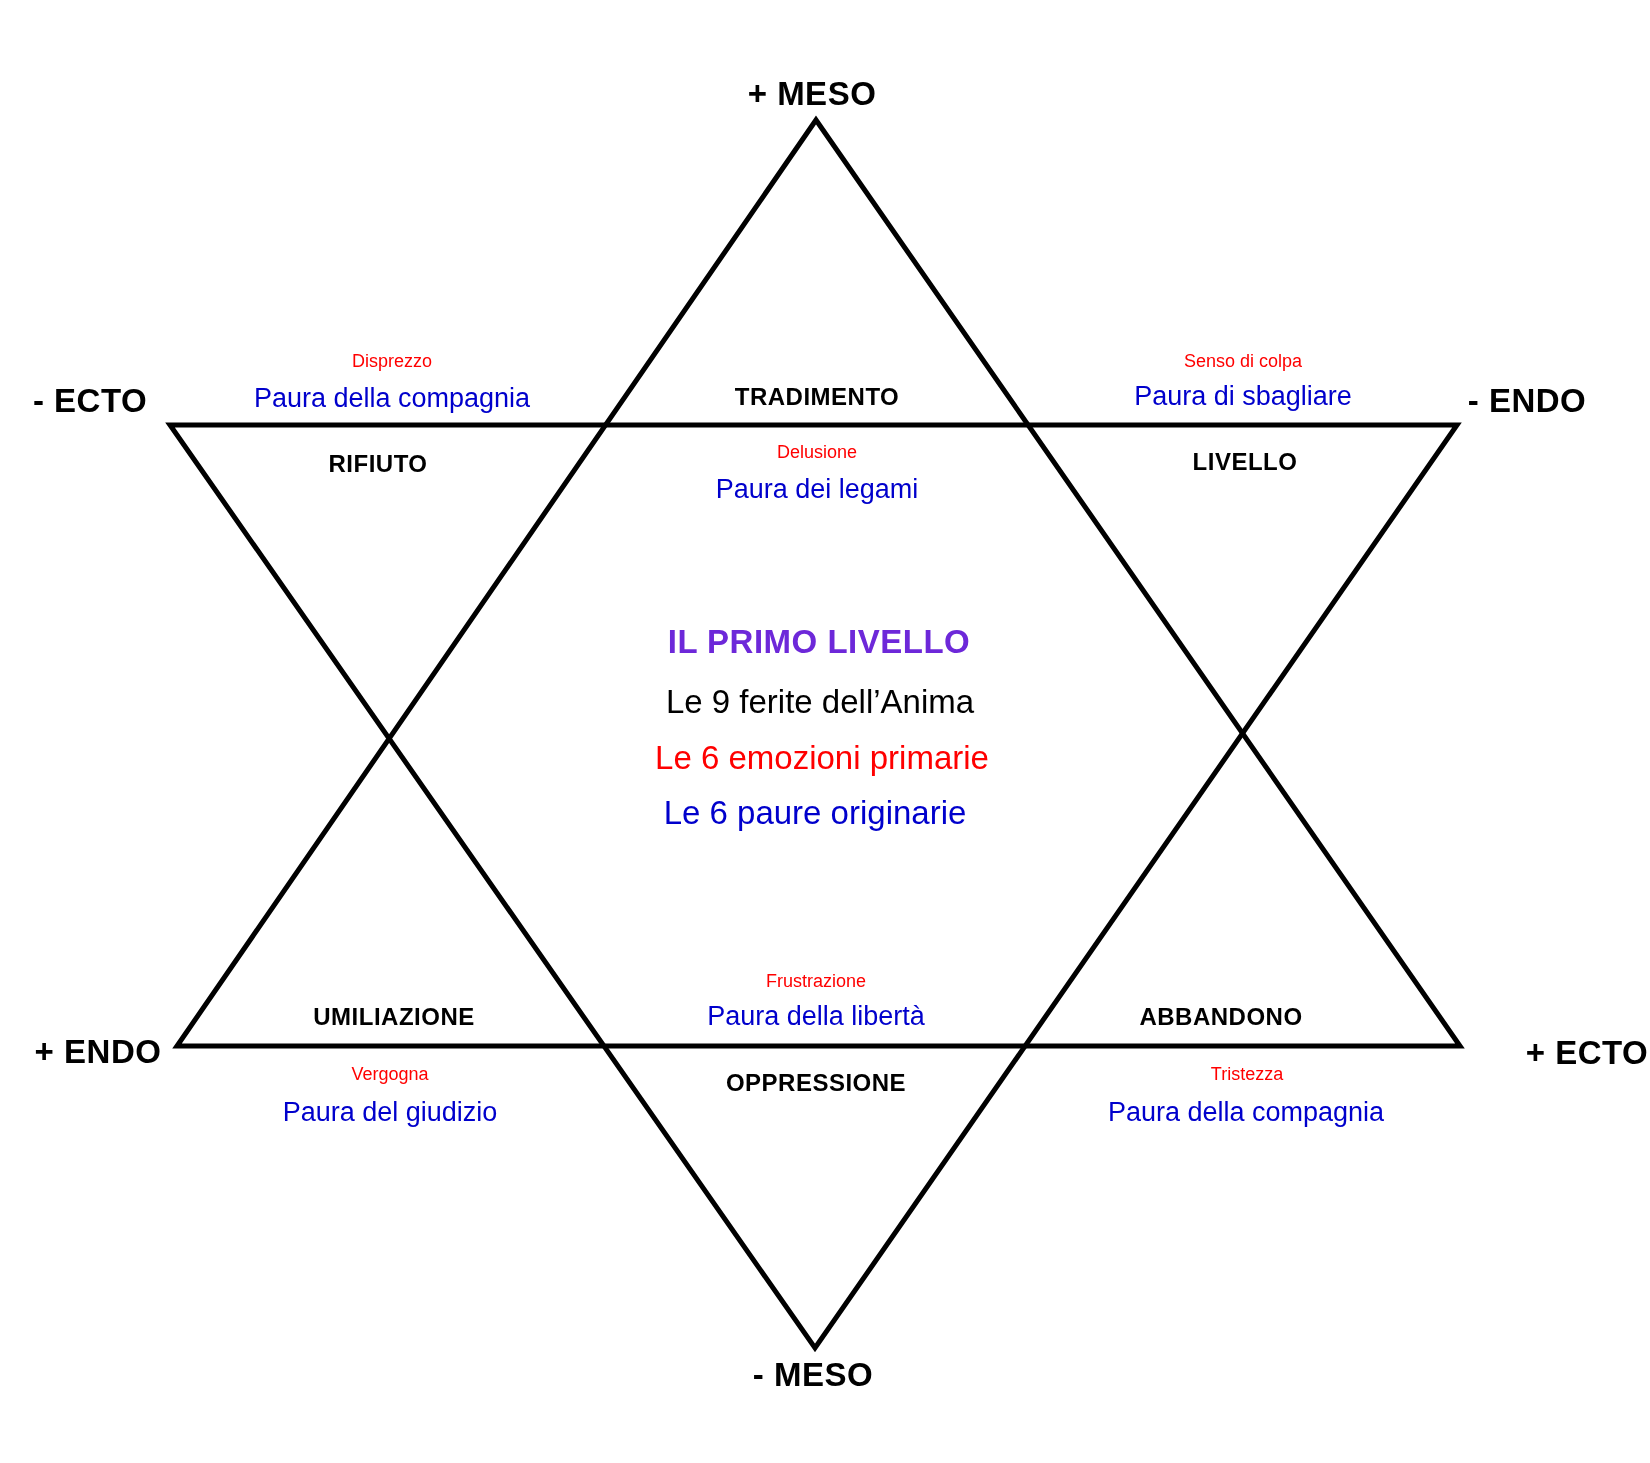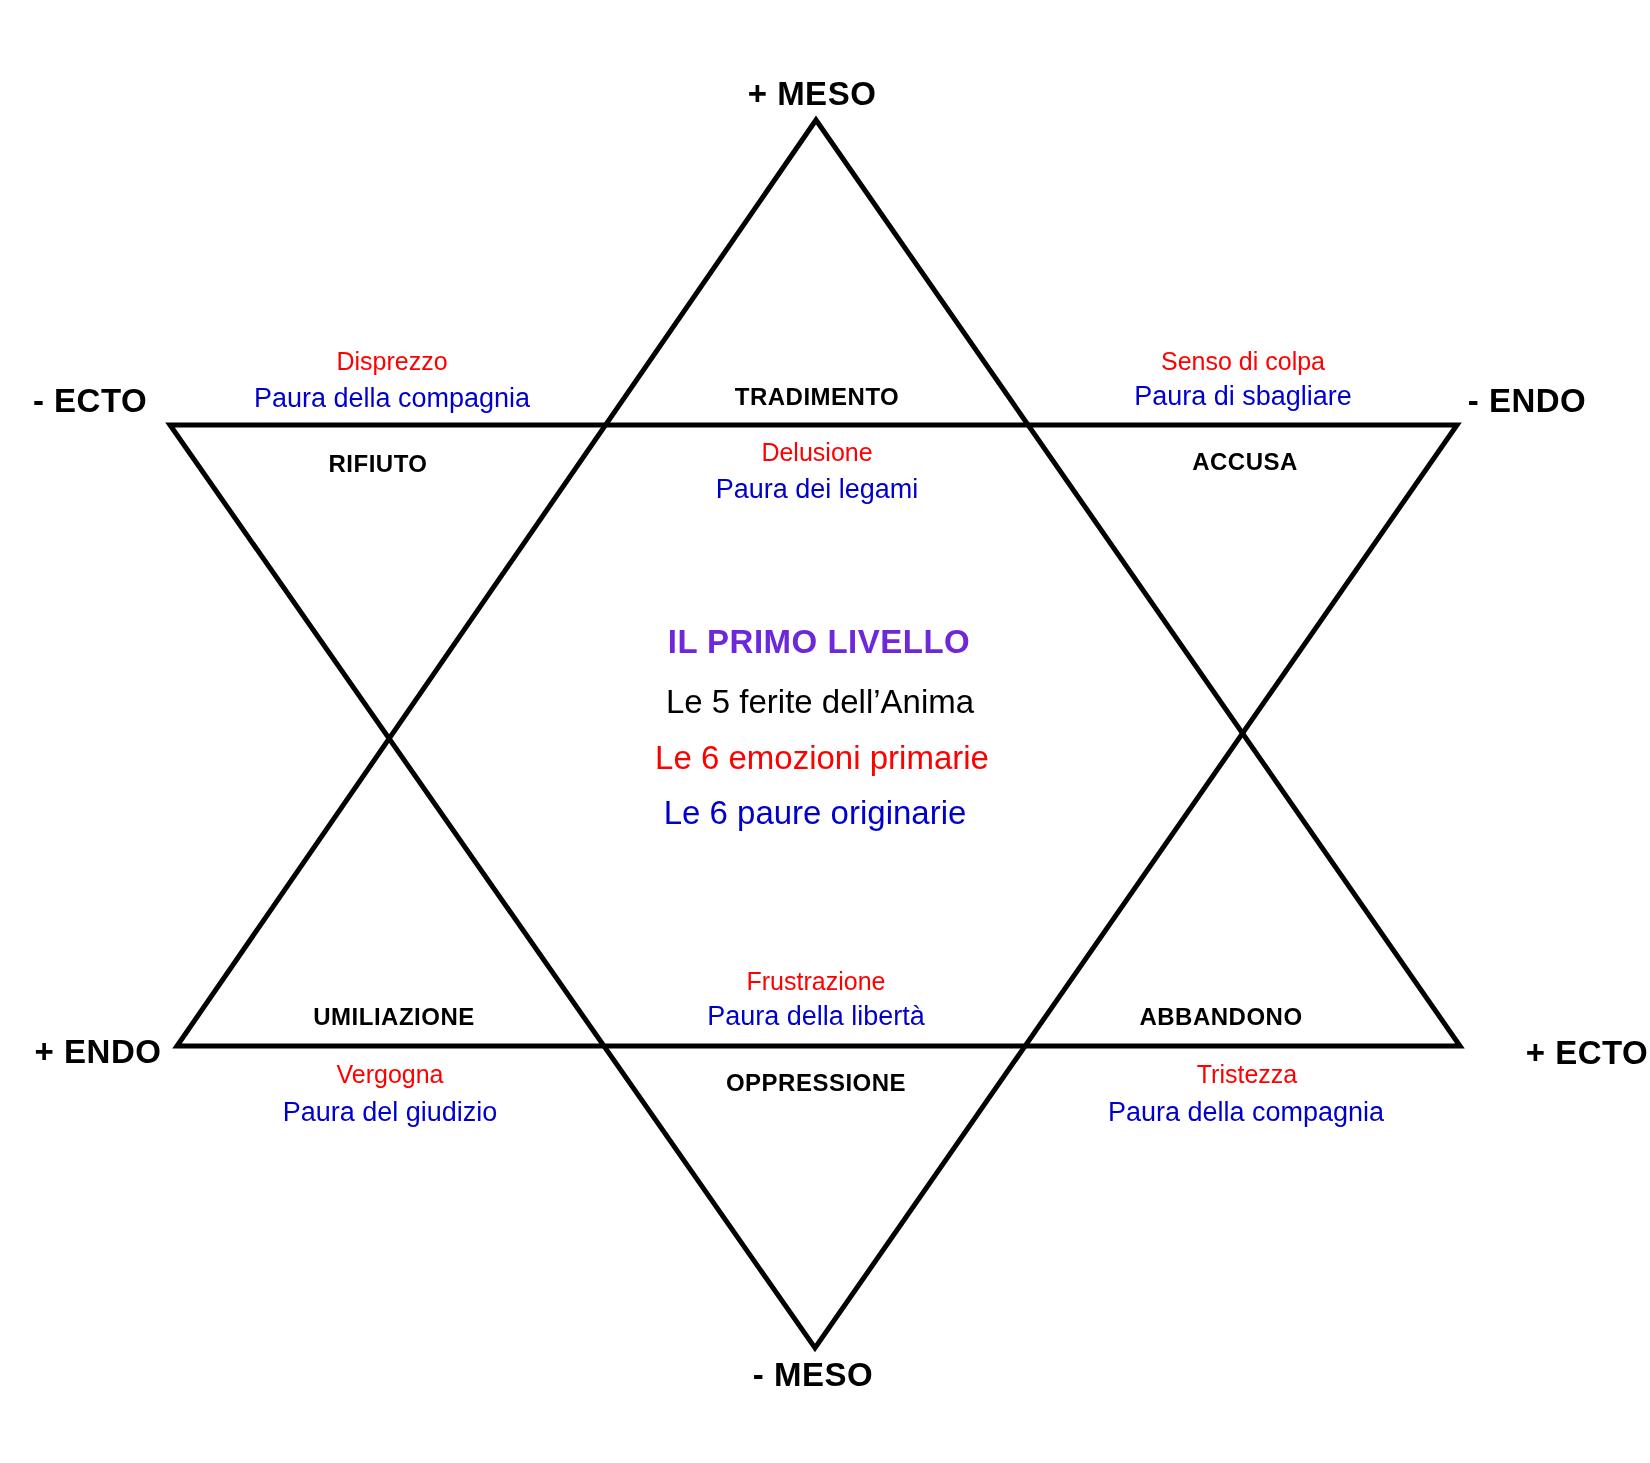--- a/index.html
+++ b/index.html
@@ -32,21 +32,21 @@
     color: #000000;
     letter-spacing: 0.5px;
   }
   .wound {
     font-size: 24px;
     font-weight: bold;
     color: #000000;
     letter-spacing: 0.5px;
   }
   .emo {
-    font-size: 25px;
+    font-size: 18px;
     color: var(--emotion, #FF0000);
   }
   .fear {
     font-size: 27px;
     color: var(--fear, #0000CC);
   }
   .ct {
     font-size: 33px;
     font-weight: bold;
     color: #6d28d9;
@@ -78,32 +78,32 @@
   <div class="t emo" style="left:392px; top:361px;">Disprezzo</div>
   <div class="t fear" style="left:392px; top:398px;">Paura della compagnia</div>
   <div class="t wound" style="left:378px; top:464px;">RIFIUTO</div>
 
   <div class="t wound" style="left:817px; top:397px;">TRADIMENTO</div>
   <div class="t emo" style="left:817px; top:452px;">Delusione</div>
   <div class="t fear" style="left:817px; top:489px;">Paura dei legami</div>
 
   <div class="t emo" style="left:1243px;top:361px;">Senso di colpa</div>
   <div class="t fear" style="left:1243px;top:396px;">Paura di sbagliare</div>
-  <div class="t wound" style="left:1245px;top:462px;">ACCUSA</div>
+  <div class="t wound" style="left:1245px;top:462px;">LIVELLO</div>
 
   <div class="t wound" style="left:394px; top:1017px;">UMILIAZIONE</div>
   <div class="t emo" style="left:390px; top:1074px;">Vergogna</div>
   <div class="t fear" style="left:390px; top:1112px;">Paura del giudizio</div>
 
   <div class="t emo" style="left:816px; top:981px;">Frustrazione</div>
   <div class="t fear" style="left:816px; top:1016px;">Paura della libertà</div>
   <div class="t wound" style="left:816px; top:1083px;">OPPRESSIONE</div>
 
   <div class="t wound" style="left:1221px;top:1017px;">ABBANDONO</div>
   <div class="t emo" style="left:1247px;top:1074px;">Tristezza</div>
   <div class="t fear" style="left:1246px;top:1112px;">Paura della compagnia</div>
 
   <div class="t ct" style="left:819px; top:641px;">IL PRIMO LIVELLO</div>
-  <div class="t cl-black" style="left:820px; top:701px;">Le 5 ferite dell’Anima</div>
+  <div class="t cl-black" style="left:820px; top:701px;">Le 9 ferite dell’Anima</div>
   <div class="t cl-red" style="left:822px; top:757px;">Le 6 emozioni primarie</div>
   <div class="t cl-blue" style="left:815px; top:812px;">Le 6 paure originarie</div>
 
 </div>
 
 </body></html>

